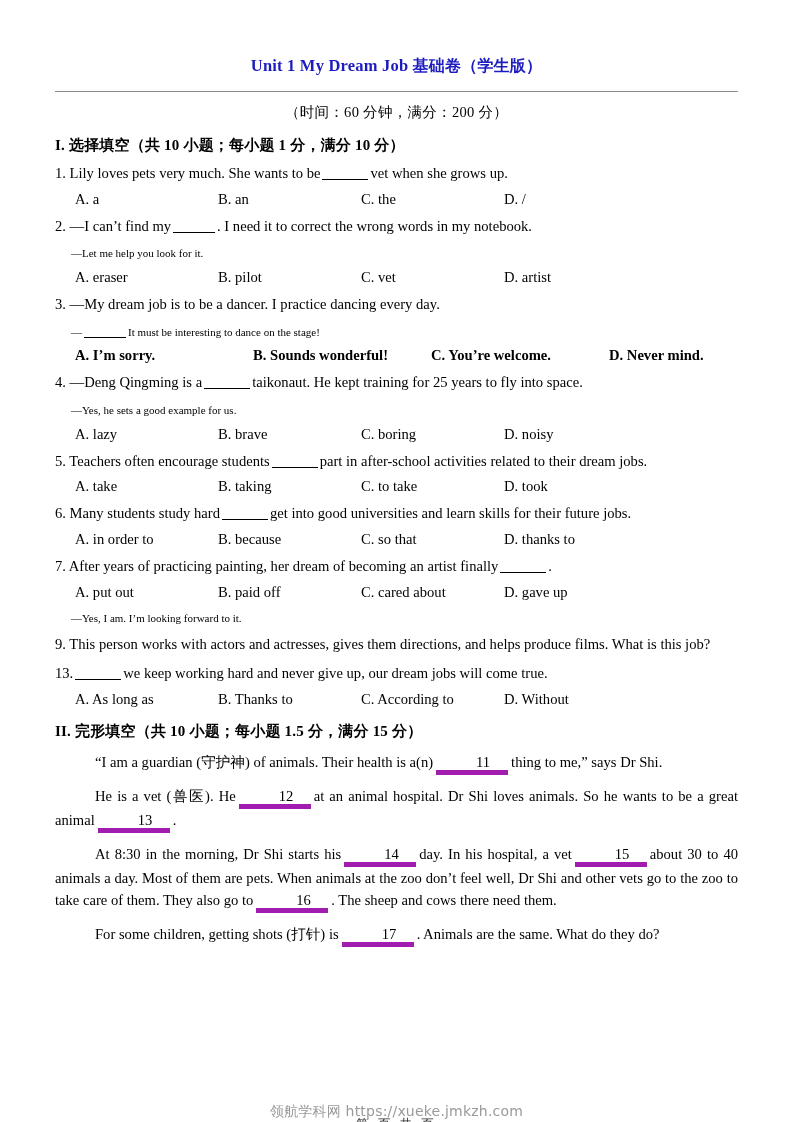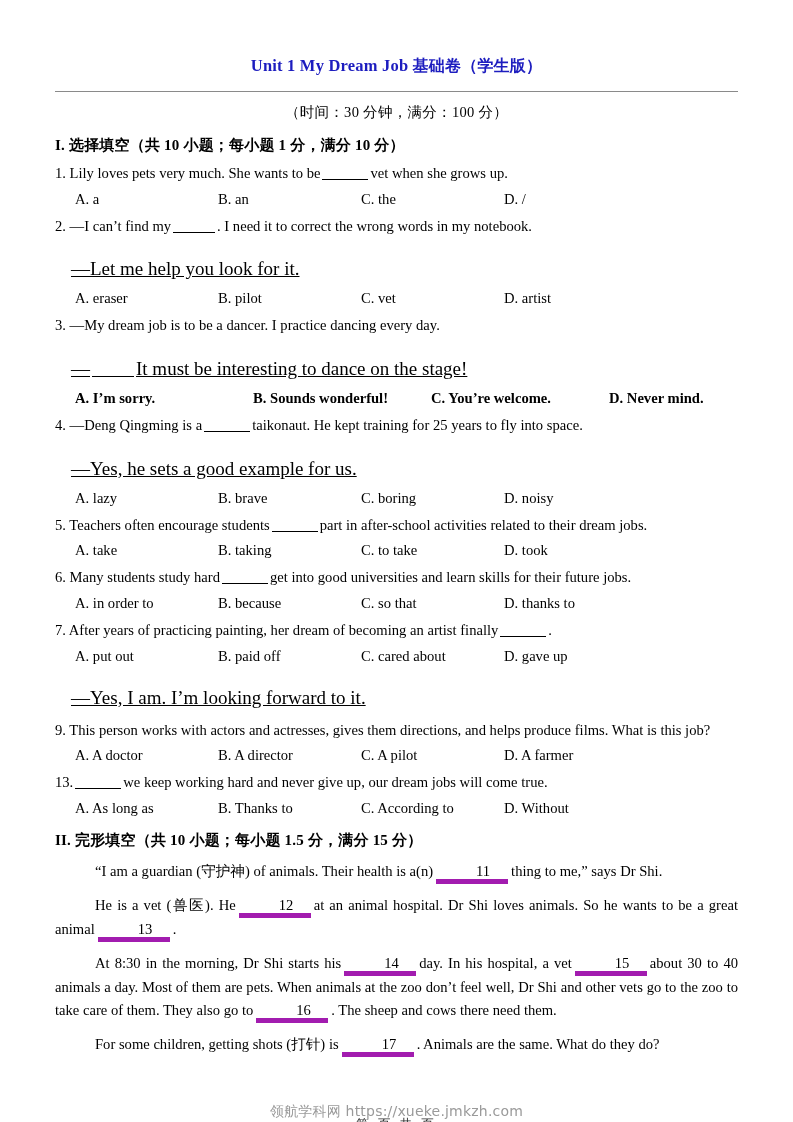--- a/index.html
+++ b/index.html
@@ -67,25 +67,24 @@
   }
   .q-stem {
     font-size: 14.6px;
     line-height: 1.42;
   }
   .q-stem.justified {
     text-align: justify;
     text-align-last: left;
   }
   .q-sub {
-    font-size: 19px;
+    font-size: 11px;
     line-height: 1.42;
-    margin-top: 20px;
+    margin-top: 10px;
     padding-left: 16px;
-    text-decoration: underline;
   }
   .opts {
     margin-top: 7px;
     padding-left: 20px;
     font-size: 14.6px;
     display: flex;
   }
   .opts .opt {
     display: inline-block;
   }
@@ -151,21 +150,21 @@
 </head>
 <body>
 
 <div class="page">
 
   <div class="doc-title">
     <span>Unit 1 My Dream Job</span>
     <span class="cn">基础卷（学生版）</span>
   </div>
   <hr class="title-rule">
-  <div class="subtitle">（时间：30 分钟，满分：100 分）</div>
+  <div class="subtitle">（时间：60 分钟，满分：200 分）</div>
 
   <div class="section-heading">I. 选择填空（共 10 小题；每小题 1 分，满分 10 分）</div>
 
   <div class="q">
     <div class="q-stem">
       <span>1. Lily loves pets very much. She wants to be</span><span class="blank"></span><span>vet when she grows up.</span>
     </div>
     <div class="opts narrow">
       <span class="opt">A. a</span>
       <span class="opt">B. an</span>
@@ -248,26 +247,20 @@
       <span class="opt">D. gave up</span>
     </div>
   </div>
 
   <div class="q">
     <div class="q-sub">—Yes, I am. I’m looking forward to it.</div>
   </div>
 
   <div class="q">
     <div class="q-stem justified">9. This person works with actors and actresses, gives them directions, and helps produce films. What is this job?</div>
-    <div class="opts narrow">
-      <span class="opt">A. A doctor</span>
-      <span class="opt">B. A director</span>
-      <span class="opt">C. A pilot</span>
-      <span class="opt">D. A farmer</span>
-    </div>
   </div>
 
   <div class="q">
     <div class="q-stem">
       <span>13.</span><span class="blank"></span><span>we keep working hard and never give up, our dream jobs will come true.</span>
     </div>
     <div class="opts narrow">
       <span class="opt">A. As long as</span>
       <span class="opt">B. Thanks to</span>
       <span class="opt">C. According to</span>

